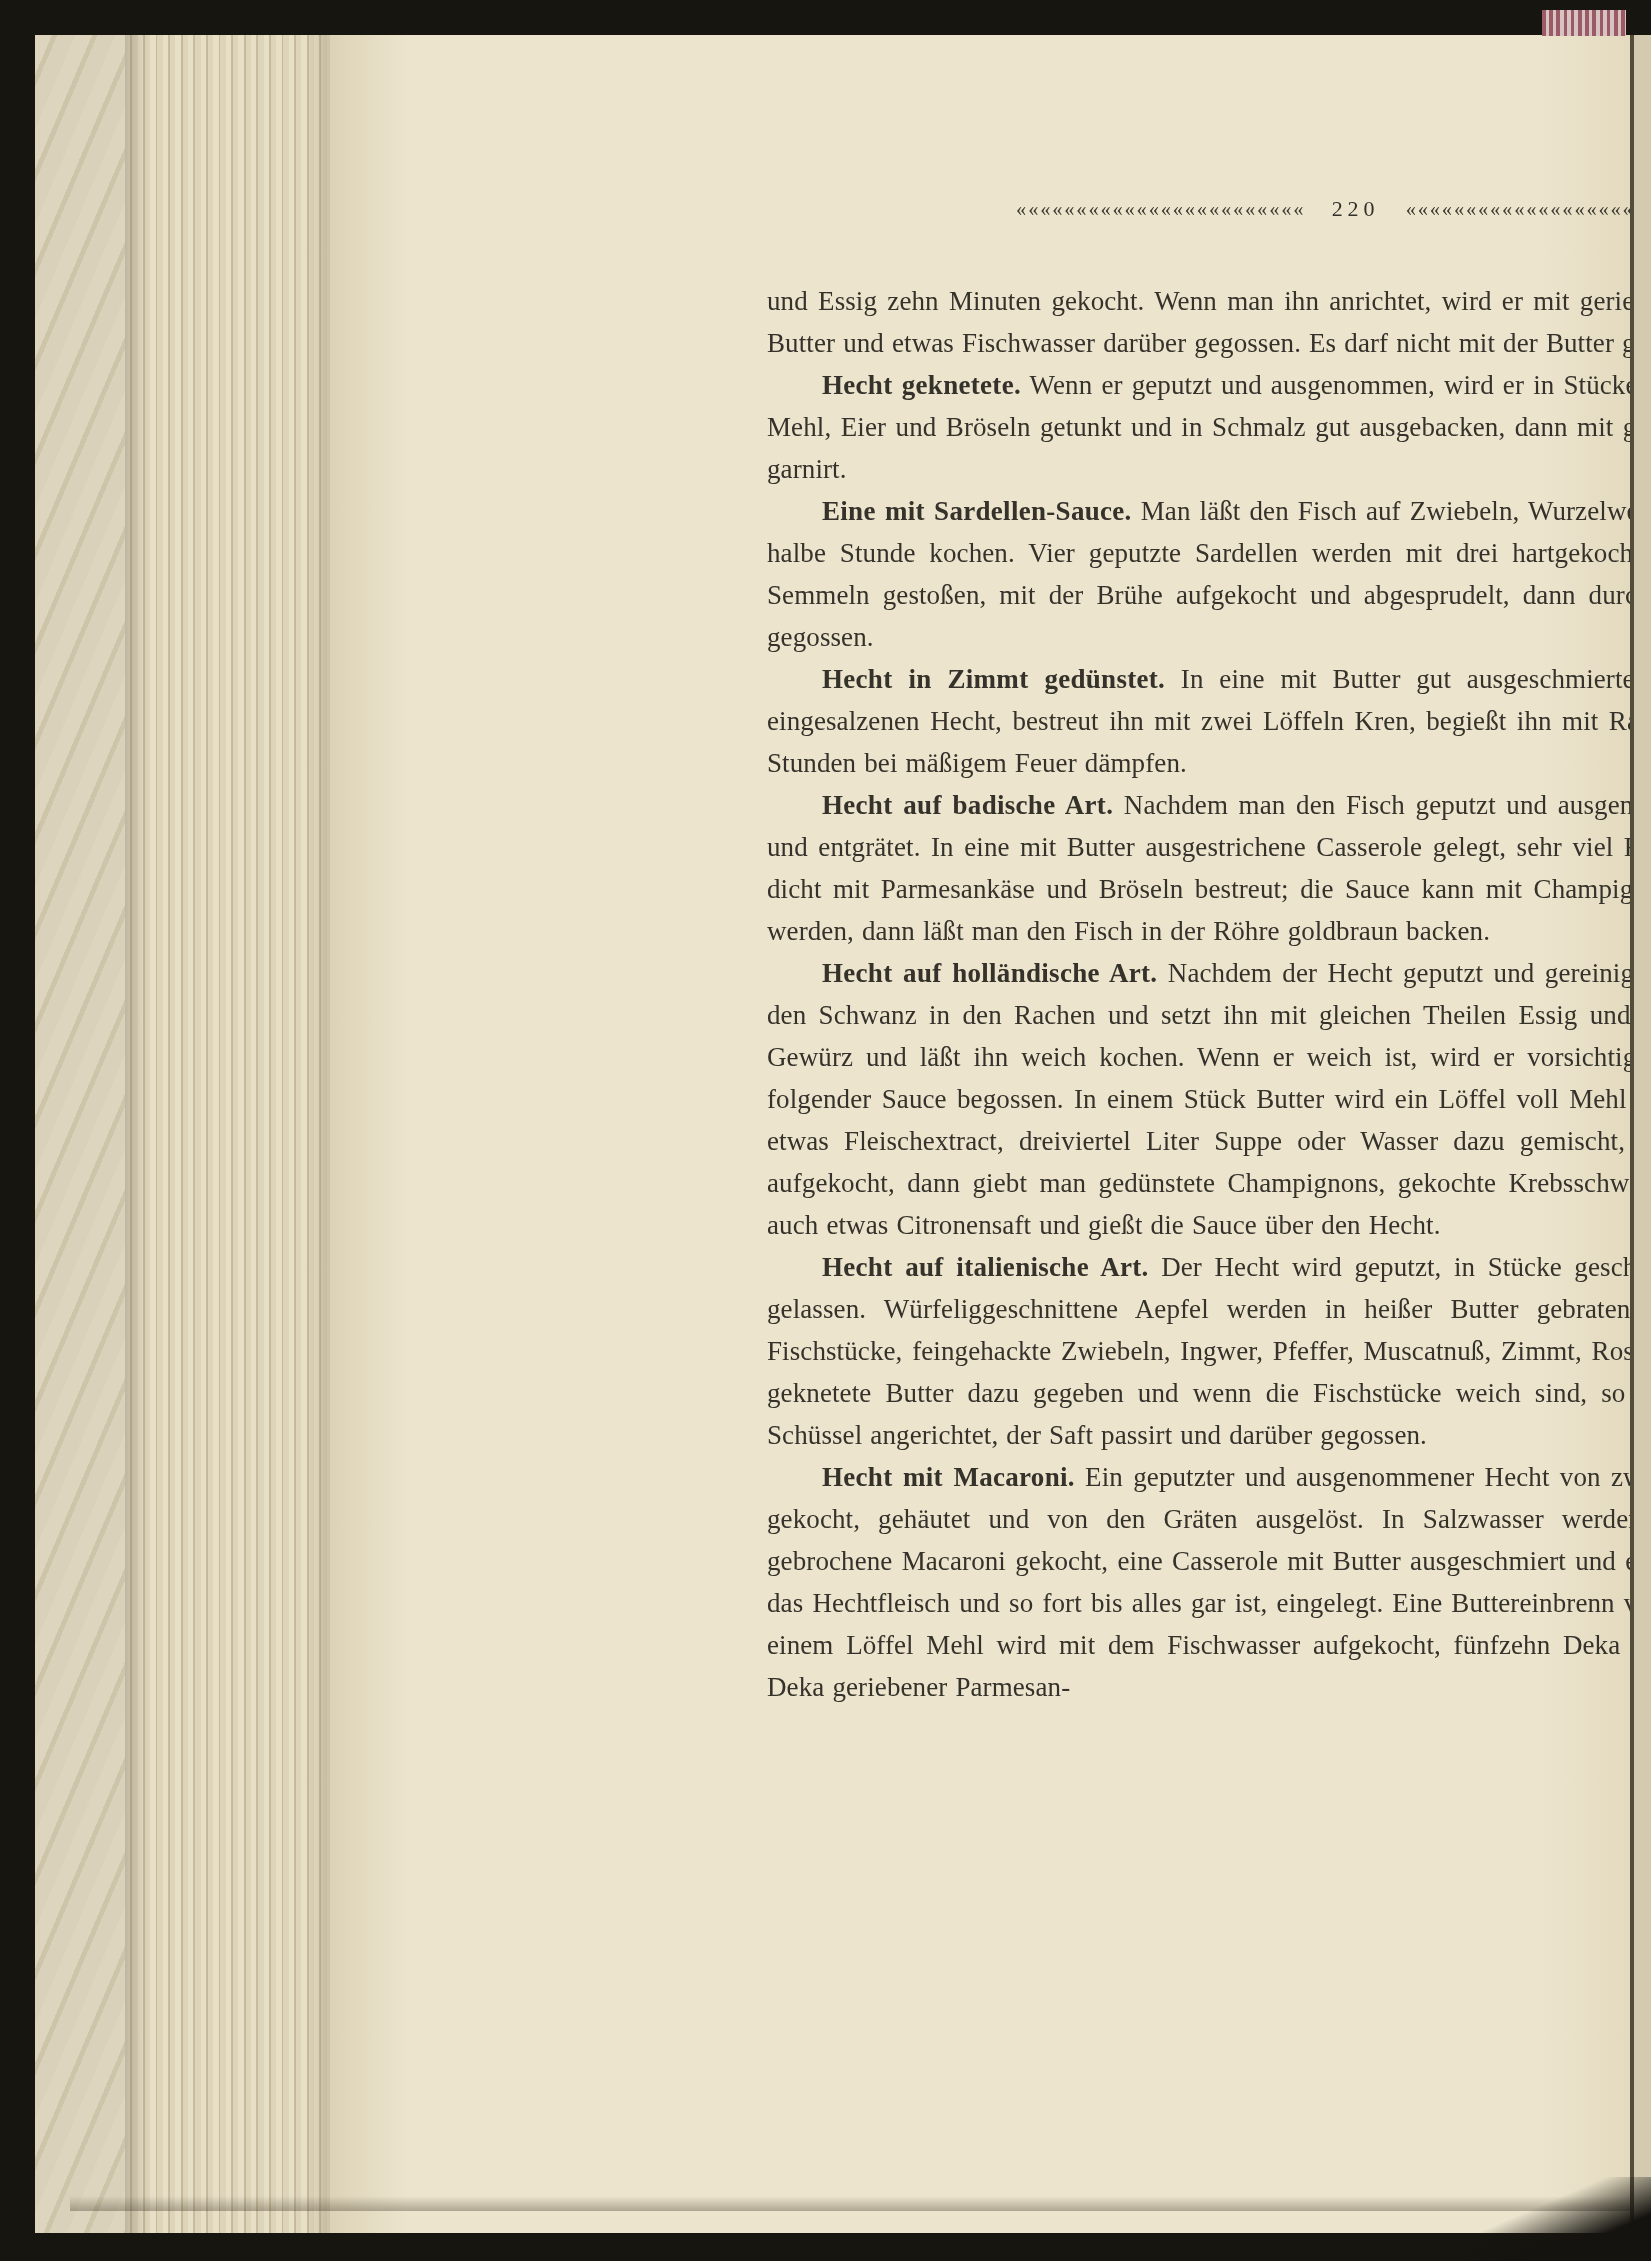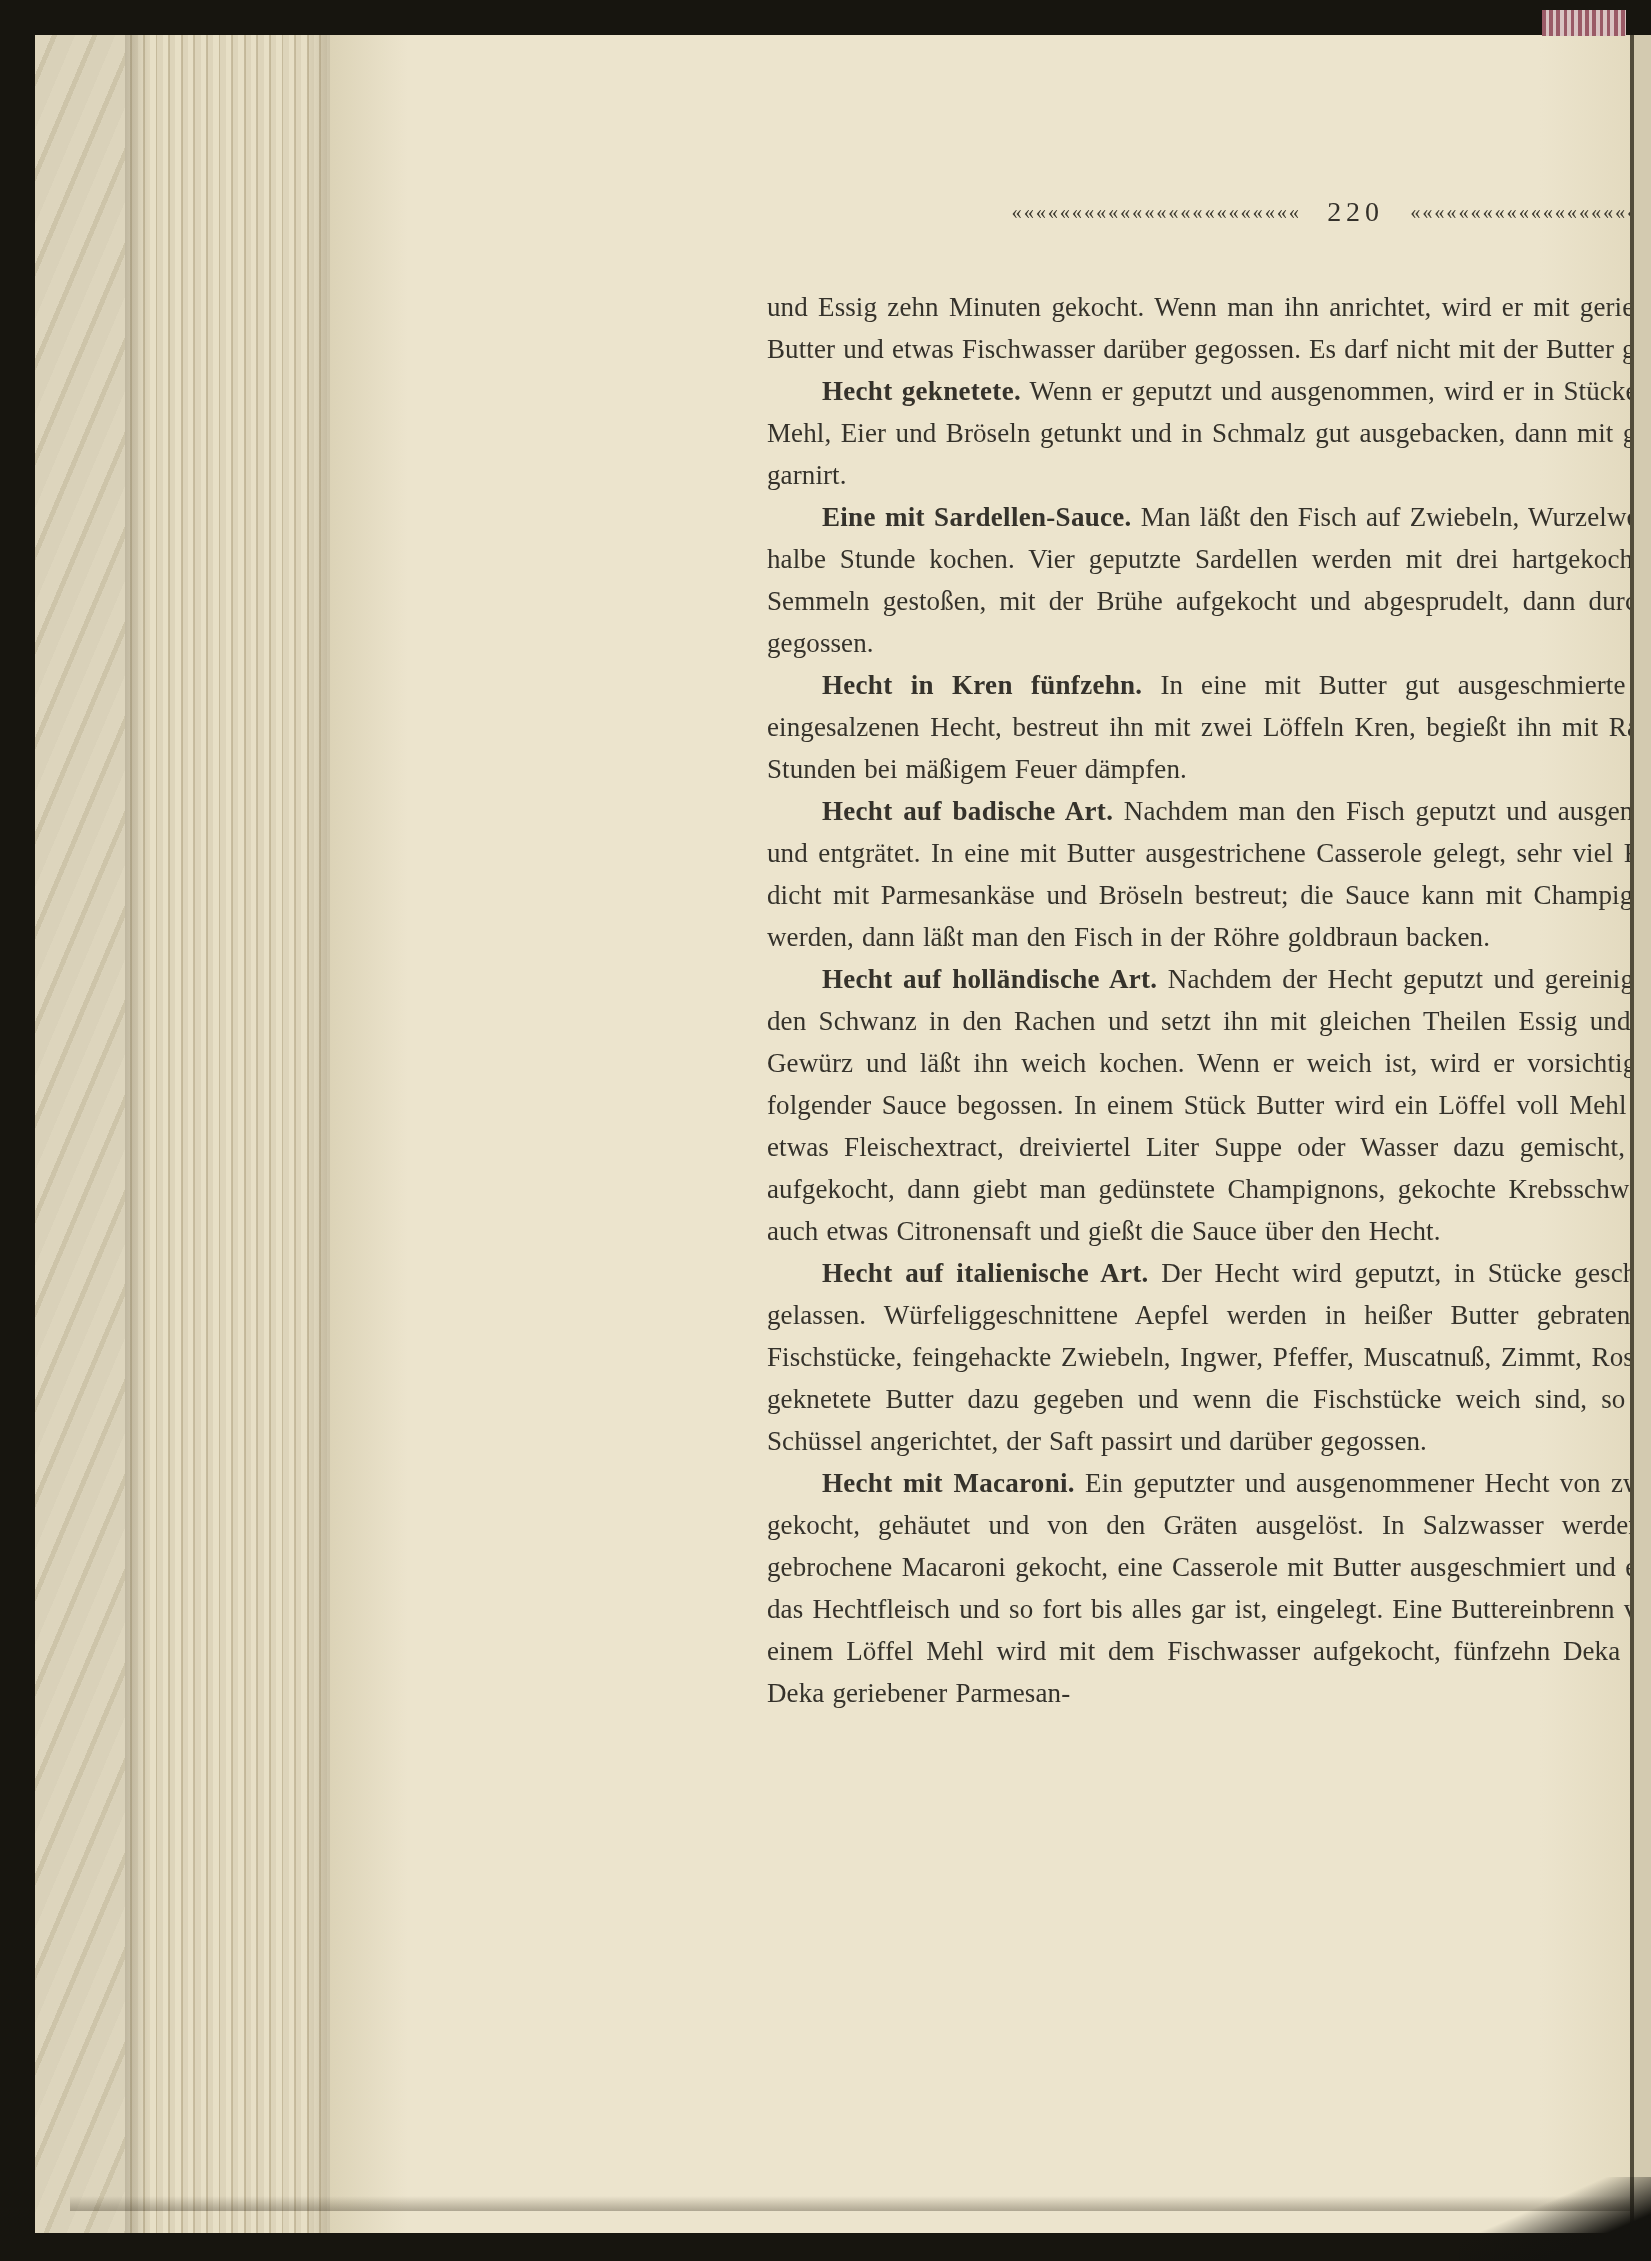--- a/index.html
+++ b/index.html
@@ -33,21 +33,21 @@
   .corner-shadow{position:absolute;right:0;bottom:0;width:193px;height:84px;
     background:linear-gradient(to top left,#14130f 28%,rgba(20,19,15,0) 62%);}
   .bottom-shadow{position:absolute;left:35px;bottom:21.7px;width:1596px;height:15.6px;
     background:linear-gradient(to bottom,rgba(60,52,36,0),rgba(60,52,36,.35));}
 
   
   .text-block{position:absolute;left:437px;top:161px;width:1177px;color:#35322b;}
   .page-header{display:flex;align-items:center;justify-content:center;gap:26.5px;
     margin:0 0 58px 0;white-space:nowrap;}
   .ornament{font-size:20.5px;letter-spacing:1.8px;color:#3c392f;overflow:hidden;max-width:500px;}
-  .page-number{font-size:28px;letter-spacing:4.8px;color:#33302a;}
+  .page-number{font-size:22px;letter-spacing:4.8px;color:#33302a;}
 
   .text-block p{margin:0;font-size:27px;line-height:42px;text-align:justify;
     text-indent:55px;letter-spacing:0.1px;word-spacing:1.2px;}
   .text-block p.cont{text-indent:0;}
   .recipe-heading{font-weight:700;letter-spacing:0.3px;}
 </style>
 </head>
 <body>
 
 <div class="scene">
@@ -63,21 +63,21 @@
           <span class="page-number">220</span>
           <span class="ornament">««««««««««««««««««««««««</span>
         </div>
 
         <p class="cont"><span class="recipe-heading"></span><span>und Essig zehn Minuten gekocht. Wenn man ihn anrichtet, wird er mit geriebenem Kren bestreut, heiße Butter und etwas Fischwasser darüber gegossen. Es darf nicht mit der Butter gespart werden.</span></p>
 
         <p><span class="recipe-heading">Hecht geknetete.</span><span> Wenn er geputzt und ausgenommen, wird er in Stücke geschnitten, eingesalzen in Mehl, Eier und Bröseln getunkt und in Schmalz gut ausgebacken, dann mit grüner, gebackener Petersilie garnirt.</span></p>
 
         <p><span class="recipe-heading">Eine mit Sardellen-Sauce.</span><span> Man läßt den Fisch auf Zwiebeln, Wurzelwerk und Lorbeerblättern eine halbe Stunde kochen. Vier geputzte Sardellen werden mit drei hartgekochten Dottern und gerösteten Semmeln gestoßen, mit der Brühe aufgekocht und abgesprudelt, dann durch ein Sieb über den Fisch gegossen.</span></p>
 
-        <p><span class="recipe-heading">Hecht in Kren fünfzehn.</span><span> In eine mit Butter gut ausgeschmierte Casserole giebt man den eingesalzenen Hecht, bestreut ihn mit zwei Löffeln Kren, begießt ihn mit Rahm und läßt ihn dreiviertel Stunden bei mäßigem Feuer dämpfen.</span></p>
+        <p><span class="recipe-heading">Hecht in Zimmt gedünstet.</span><span> In eine mit Butter gut ausgeschmierte Casserole giebt man den eingesalzenen Hecht, bestreut ihn mit zwei Löffeln Kren, begießt ihn mit Rahm und läßt ihn dreiviertel Stunden bei mäßigem Feuer dämpfen.</span></p>
 
         <p><span class="recipe-heading">Hecht auf badische Art.</span><span> Nachdem man den Fisch geputzt und ausgenommen, wird er gewaschen und entgrätet. In eine mit Butter ausgestrichene Casserole gelegt, sehr viel Rahm darüber gegossen und dicht mit Parmesankäse und Bröseln bestreut; die Sauce kann mit Champignons oder Trüffeln gewürzt werden, dann läßt man den Fisch in der Röhre goldbraun backen.</span></p>
 
         <p><span class="recipe-heading">Hecht auf holländische Art.</span><span> Nachdem der Hecht geputzt und gereinigt worden, klemmt man ihm den Schwanz in den Rachen und setzt ihn mit gleichen Theilen Essig und Wasser zu, giebt Salz und Gewürz und läßt ihn weich kochen. Wenn er weich ist, wird er vorsichtig herausgenommen und mit folgender Sauce begossen. In einem Stück Butter wird ein Löffel voll Mehl aufgelöst, sechs Dotter und etwas Fleischextract, dreiviertel Liter Suppe oder Wasser dazu gemischt, unter beständigem Rühren aufgekocht, dann giebt man gedünstete Champignons, gekochte Krebsschwänze und Krebsbutter dazu, auch etwas Citronensaft und gießt die Sauce über den Hecht.</span></p>
 
         <p><span class="recipe-heading">Hecht auf italienische Art.</span><span> Der Hecht wird geputzt, in Stücke geschnitten, gesalzen und liegen gelassen. Würfeliggeschnittene Aepfel werden in heißer Butter gebraten, dann die abgetrockneten Fischstücke, feingehackte Zwiebeln, Ingwer, Pfeffer, Muscatnuß, Zimmt, Rosinen und ein Stück in Mehl geknetete Butter dazu gegeben und wenn die Fischstücke weich sind, so werden sie zierlich in der Schüssel angerichtet, der Saft passirt und darüber gegossen.</span></p>
 
         <p><span class="recipe-heading">Hecht mit Macaroni.</span><span> Ein geputzter und ausgenommener Hecht von zwei Kilo wird in Salzwasser gekocht, gehäutet und von den Gräten ausgelöst. In Salzwasser werden dreißig Deka in Stücke gebrochene Macaroni gekocht, eine Casserole mit Butter ausgeschmiert und eine Schicht Macaroni, dann das Hechtfleisch und so fort bis alles gar ist, eingelegt. Eine Buttereinbrenn von einem Löffel Butter und einem Löffel Mehl wird mit dem Fischwasser aufgekocht, fünfzehn Deka Butter und fünfundzwanzig Deka geriebener Parmesan-</span></p>
 
       </div>

